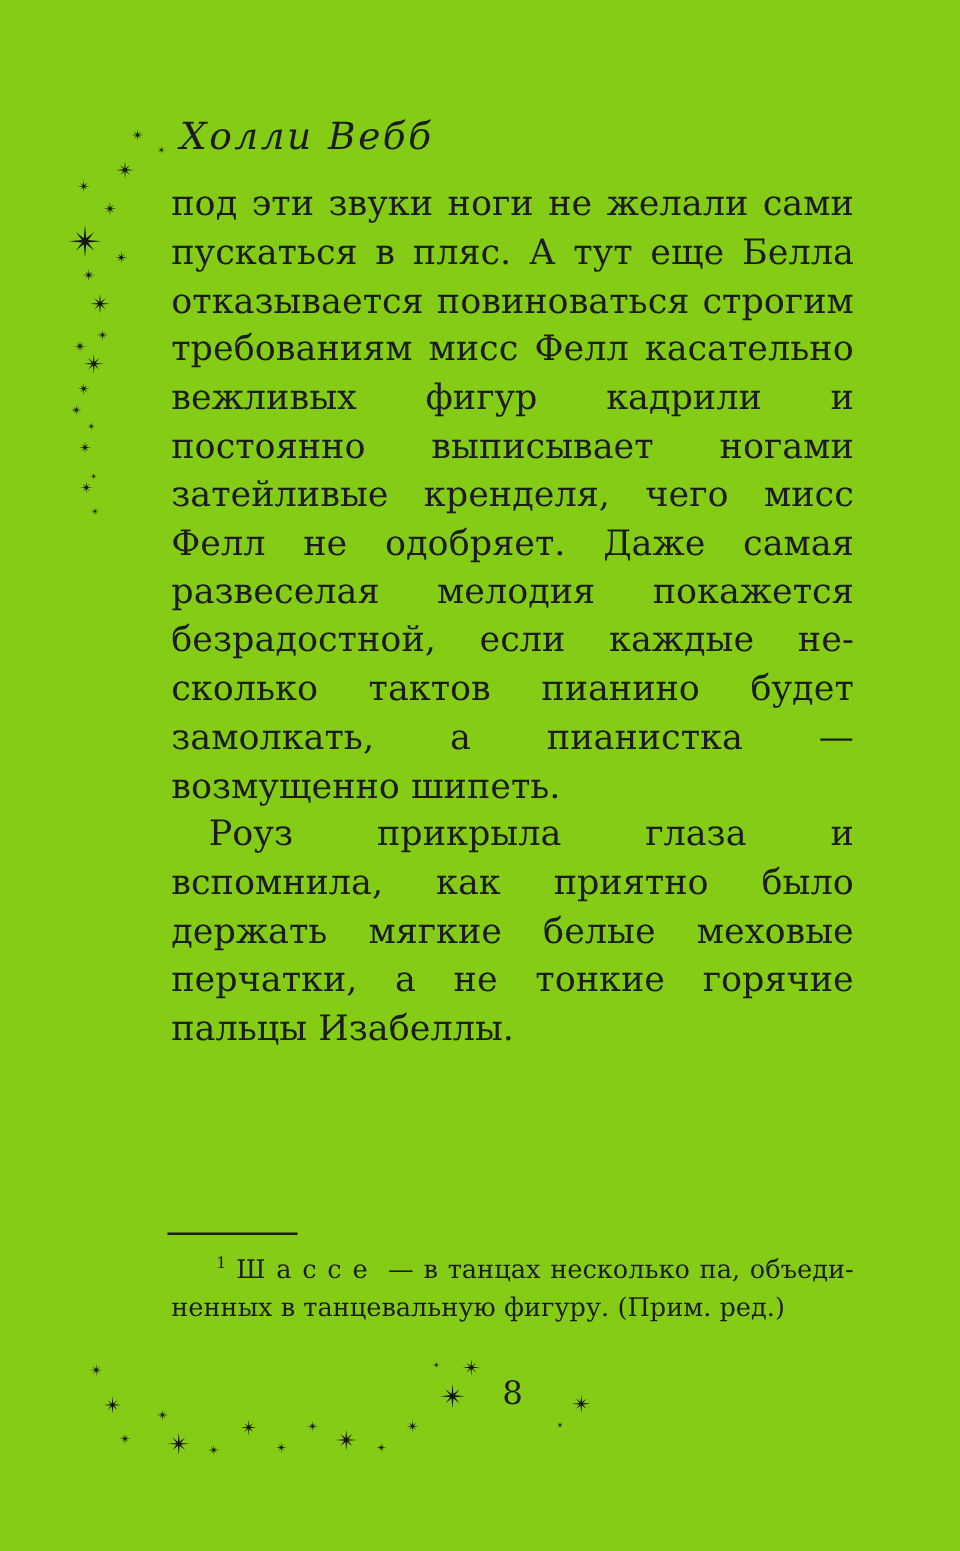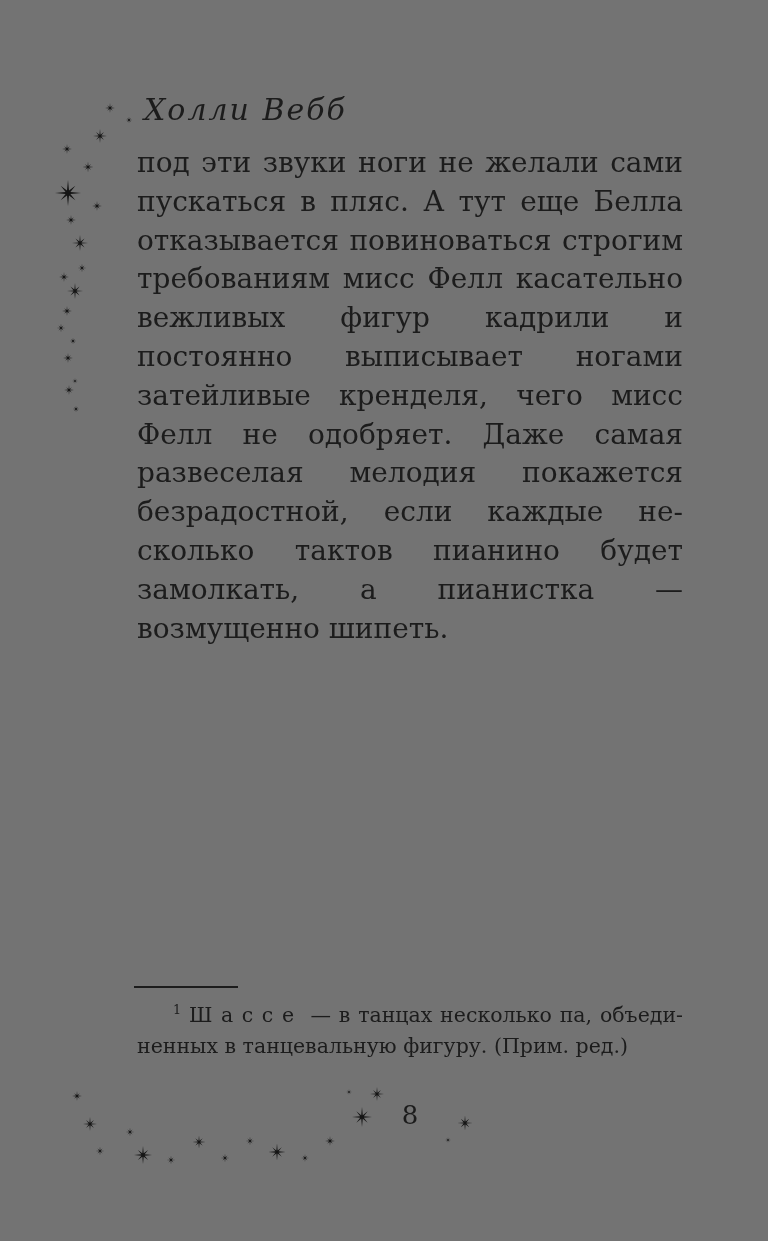--- a/index.html
+++ b/index.html
@@ -4,21 +4,21 @@
 <style>
   html, body {
     margin: 0;
     padding: 0;
     background: #ffffff;
   }
   .page {
     position: relative;
     width: 768px;
     height: 1241px;
-    background: #737373;
+    background: #84cc16;
     color: #1c1c1c;
     font-family: "DejaVu Serif", "Liberation Serif", serif;
     overflow: hidden;
   }
   .author-header {
     position: absolute;
     left: 144px;
     top: 92px;
     font-size: 30px;
     font-style: italic;
@@ -91,20 +91,21 @@
 </style>
 </head>
 <body>
 
 <div class="page">
 
   <div class="author-header">Холли Вебб</div>
 
   <div class="body-text">
     <p class="no-indent">под эти звуки ноги не желали сами пу­скаться в пляс. А тут еще Белла отказыва­ется повиноваться строгим требованиям мисс Фелл касательно вежливых фигур кадрили и постоянно выписывает ногами затейливые кренделя, чего мисс Фелл не одобряет. Даже самая развеселая мелодия покажется безрадостной, если каждые не­сколько тактов пианино будет замолкать, а пианистка — возмущенно шипеть.</p>
+    <p>Роуз прикрыла глаза и вспомнила, как приятно было держать мягкие белые меховые перчатки, а не тонкие горячие пальцы Изабеллы.</p>
   </div>
 
   <div class="footnote-rule"></div>
 
   <div class="footnote">
     <p><sup>1</sup> <span class="spaced-term">Шассе</span> <span>— в танцах несколько па, объеди­ненных в танцевальную фигуру.</span> <span class="attribution">(Прим. ред.)</span></p>
   </div>
 
   <div class="page-number">8</div>
 

